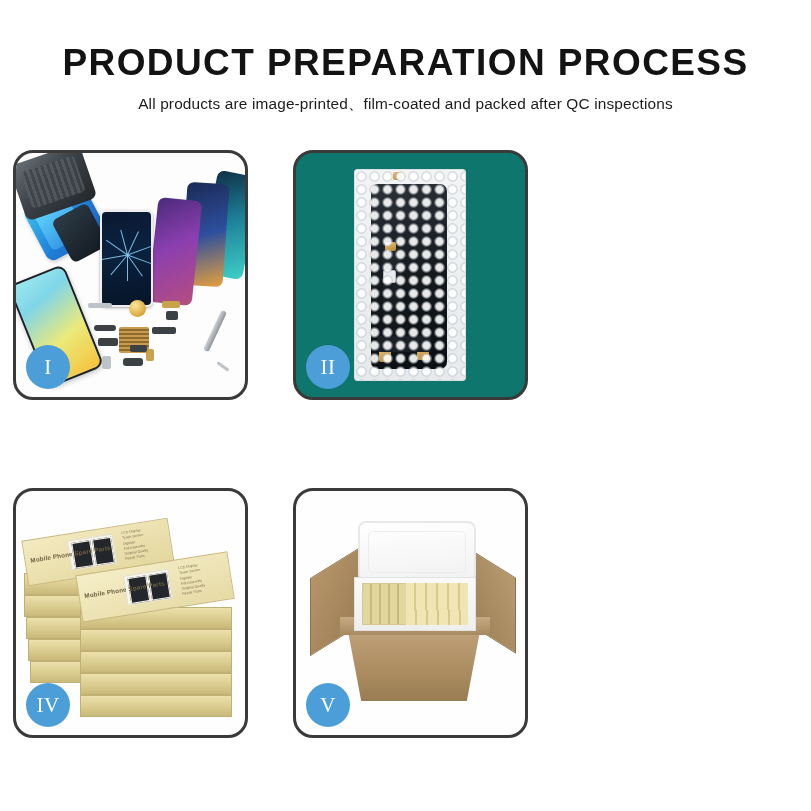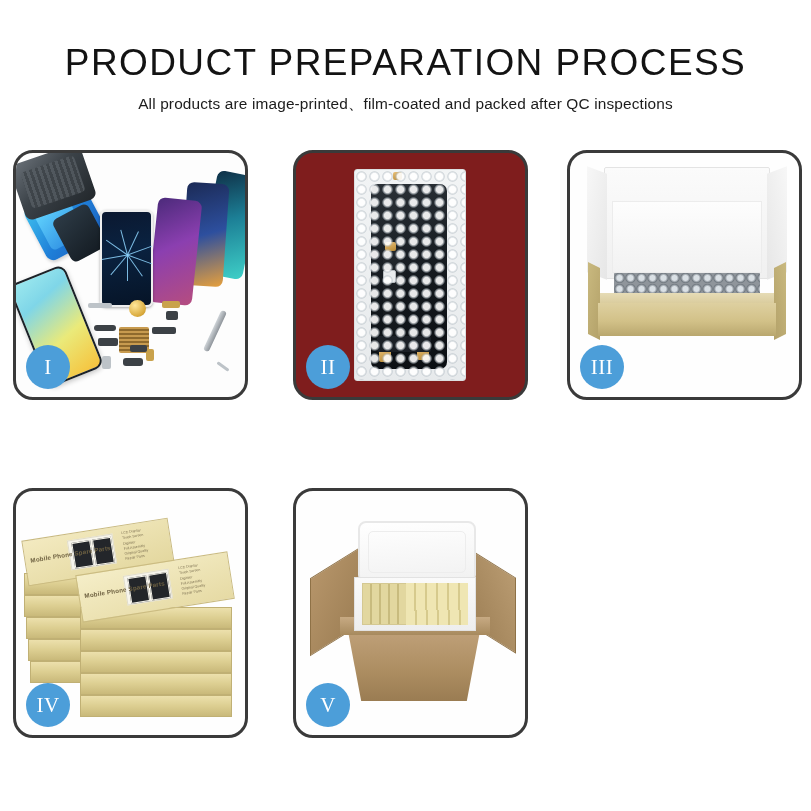--- a/index.html
+++ b/index.html
@@ -7,21 +7,21 @@
     width: 811px; height: 811px;
     background: #ffffff;
     font-family: "Liberation Sans", sans-serif;
     overflow: hidden;
   }
   .page { position: relative; width: 811px; height: 811px; background: #fff; }
 
   
   .header { position: absolute; left: 0; top: 44px; width: 811px; text-align: center; }
   .title {
-    font-size: 37px; font-weight: 400; letter-spacing: 1.4px;
+    font-size: 37px; font-weight: 700; letter-spacing: 1.4px;
     color: #131313; line-height: 1.05; white-space: nowrap;
   }
   .subtitle {
     margin-top: 11px; font-size: 15.4px; font-weight: 400;
     color: #1c1c1c; letter-spacing: 0.15px; white-space: nowrap;
   }
 
   
   .grid { position: absolute; left: 13px; top: 150px; width: 790px; height: 588px; }
   .panel {
@@ -111,21 +111,21 @@
                 repeating-linear-gradient(90deg,#c89b4f 0 2px,#8f6a2d 2px 4px);
     border-radius:2px; }
   .part { position:absolute; background:#3c4146; border-radius:2px; }
   .part.l { background:#bdc3c8; }
   .part.g { background:#c9a24c; }
   .tweez { position:absolute; left:196px; top:156px; width:6px; height:44px;
     background: linear-gradient(90deg,#cfd4d8,#8e949a); transform: rotate(25deg);
     border-radius: 3px; }
 
   
-  .p2 { background:#7f1d1d; }
+  .p2 { background:#0f766e; }
   .bag {
     position:absolute; left:58px; top:16px; width:112px; height:212px;
     background: linear-gradient(180deg,#f2f4f5,#e7eaec);
     border:1px solid #dcdfe1; border-radius:3px; overflow:hidden;
   }
   .bubbles {
     position:absolute; inset:0;
     background-image:
       radial-gradient(circle at 50% 50%, rgba(255,255,255,.95) 34%, rgba(175,185,192,.55) 52%, rgba(255,255,255,0) 62%);
     background-size: 13px 13px;
@@ -346,32 +346,20 @@
           <div class="gold-tab" style="left:30px; top:72px; width:11px; height:9px;"></div>
           <div class="gold-tab" style="left:24px; top:178px; width:12px; height:14px;"></div>
           <div class="gold-tab" style="left:62px; top:176px; width:12px; height:14px;"></div>
           <div class="part" style="left:22px; top:166px; width:54px; height:16px; background:#1b2026;"></div>
           <div class="bubbles"></div>
         </div>
       </div>
       <div class="badge">II</div>
     </div>
 
-    <div class="panel r0 c2 p3">
-      <div class="stage">
-        <div class="box3-lid"></div>
-        <div class="foam3"></div>
-        <div class="bub3"></div>
-        <div class="box3-lside"></div>
-        <div class="box3-rside"></div>
-        <div class="box3-inner"></div>
-        <div class="box3-front"></div>
-      </div>
-      <div class="badge">III</div>
-    </div>
 
     <div class="panel r1 c0 p4">
       <div class="stage">
         <div class="stack">
 
           <div class="kbox" style="left:2px;  top:52px;  width:120px;"></div>
           <div class="kbox" style="left:2px;  top:74px;  width:120px;"></div>
           <div class="kbox" style="left:4px;  top:96px;  width:122px;"></div>
           <div class="kbox" style="left:6px;  top:118px; width:124px;"></div>
           <div class="kbox" style="left:8px;  top:140px; width:126px;"></div>

